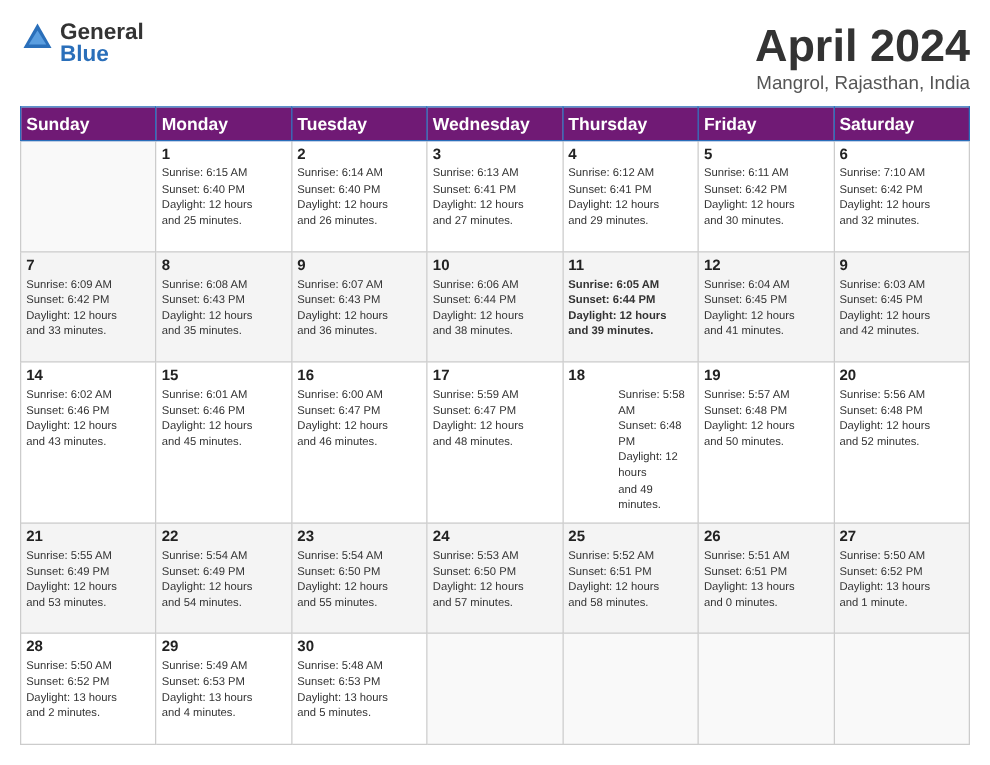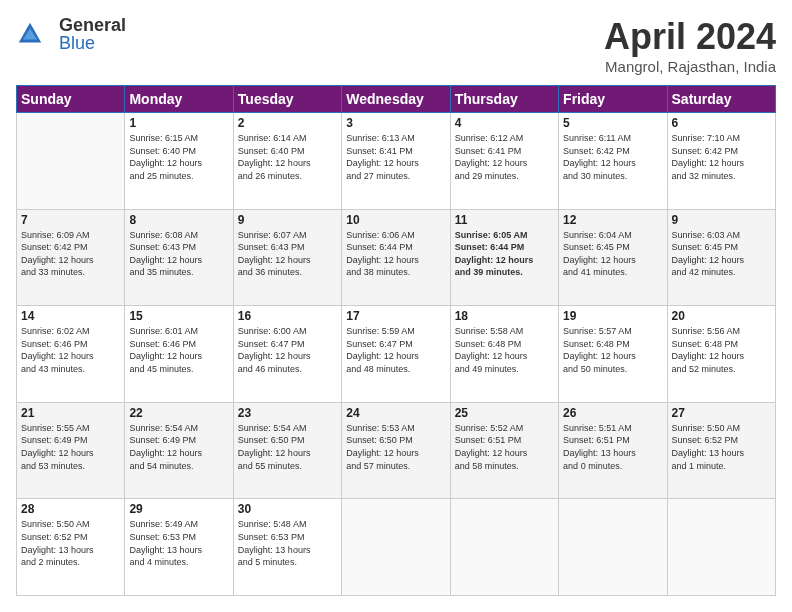--- a/index.html
+++ b/index.html
@@ -18,36 +18,36 @@
       flex-direction: column;
     }
     .header {
       display: flex;
       justify-content: space-between;
       align-items: flex-start;
       margin-bottom: 10px;
     }
     .logo {
       display: flex;
-      align-items: center;
-      gap: 15px;
+      align-items: flex-start;
+      gap: 4px;
     }
     .logo-text {
       display: flex;
       flex-direction: column;
       line-height: 1;
     }
     .logo-general {
       font-size: 18px;
       font-weight: bold;
       color: #333;
     }
     .logo-blue {
       font-size: 18px;
-      font-weight: normal;
+      font-weight: bold;
       color: #2a6fba;
     }
     .logo-icon {
       width: 28px;
       height: 28px;
     }
     .title-block {
       text-align: right;
     }
     .title-month {
@@ -255,21 +255,21 @@
           </td>
           <td>
             <span class="day-num">17</span>
             <div class="day-info" style="white-space: pre-line;">Sunrise: 5:59 AM
 Sunset: 6:47 PM
 Daylight: 12 hours
 and 48 minutes.</div>
           </td>
           <td>
             <span class="day-num">18</span>
-            <div class="day-info" style="white-space: pre-line;">Sunrise: 5:58 AM
+            <div class="day-info" style="white-space: pre-line; margin-left: 40px;">Sunrise: 5:58 AM
 Sunset: 6:48 PM
 Daylight: 12 hours
 and 49 minutes.</div>
           </td>
           <td>
             <span class="day-num">19</span>
             <div class="day-info" style="white-space: pre-line;">Sunrise: 5:57 AM
 Sunset: 6:48 PM
 Daylight: 12 hours
 and 50 minutes.</div>

